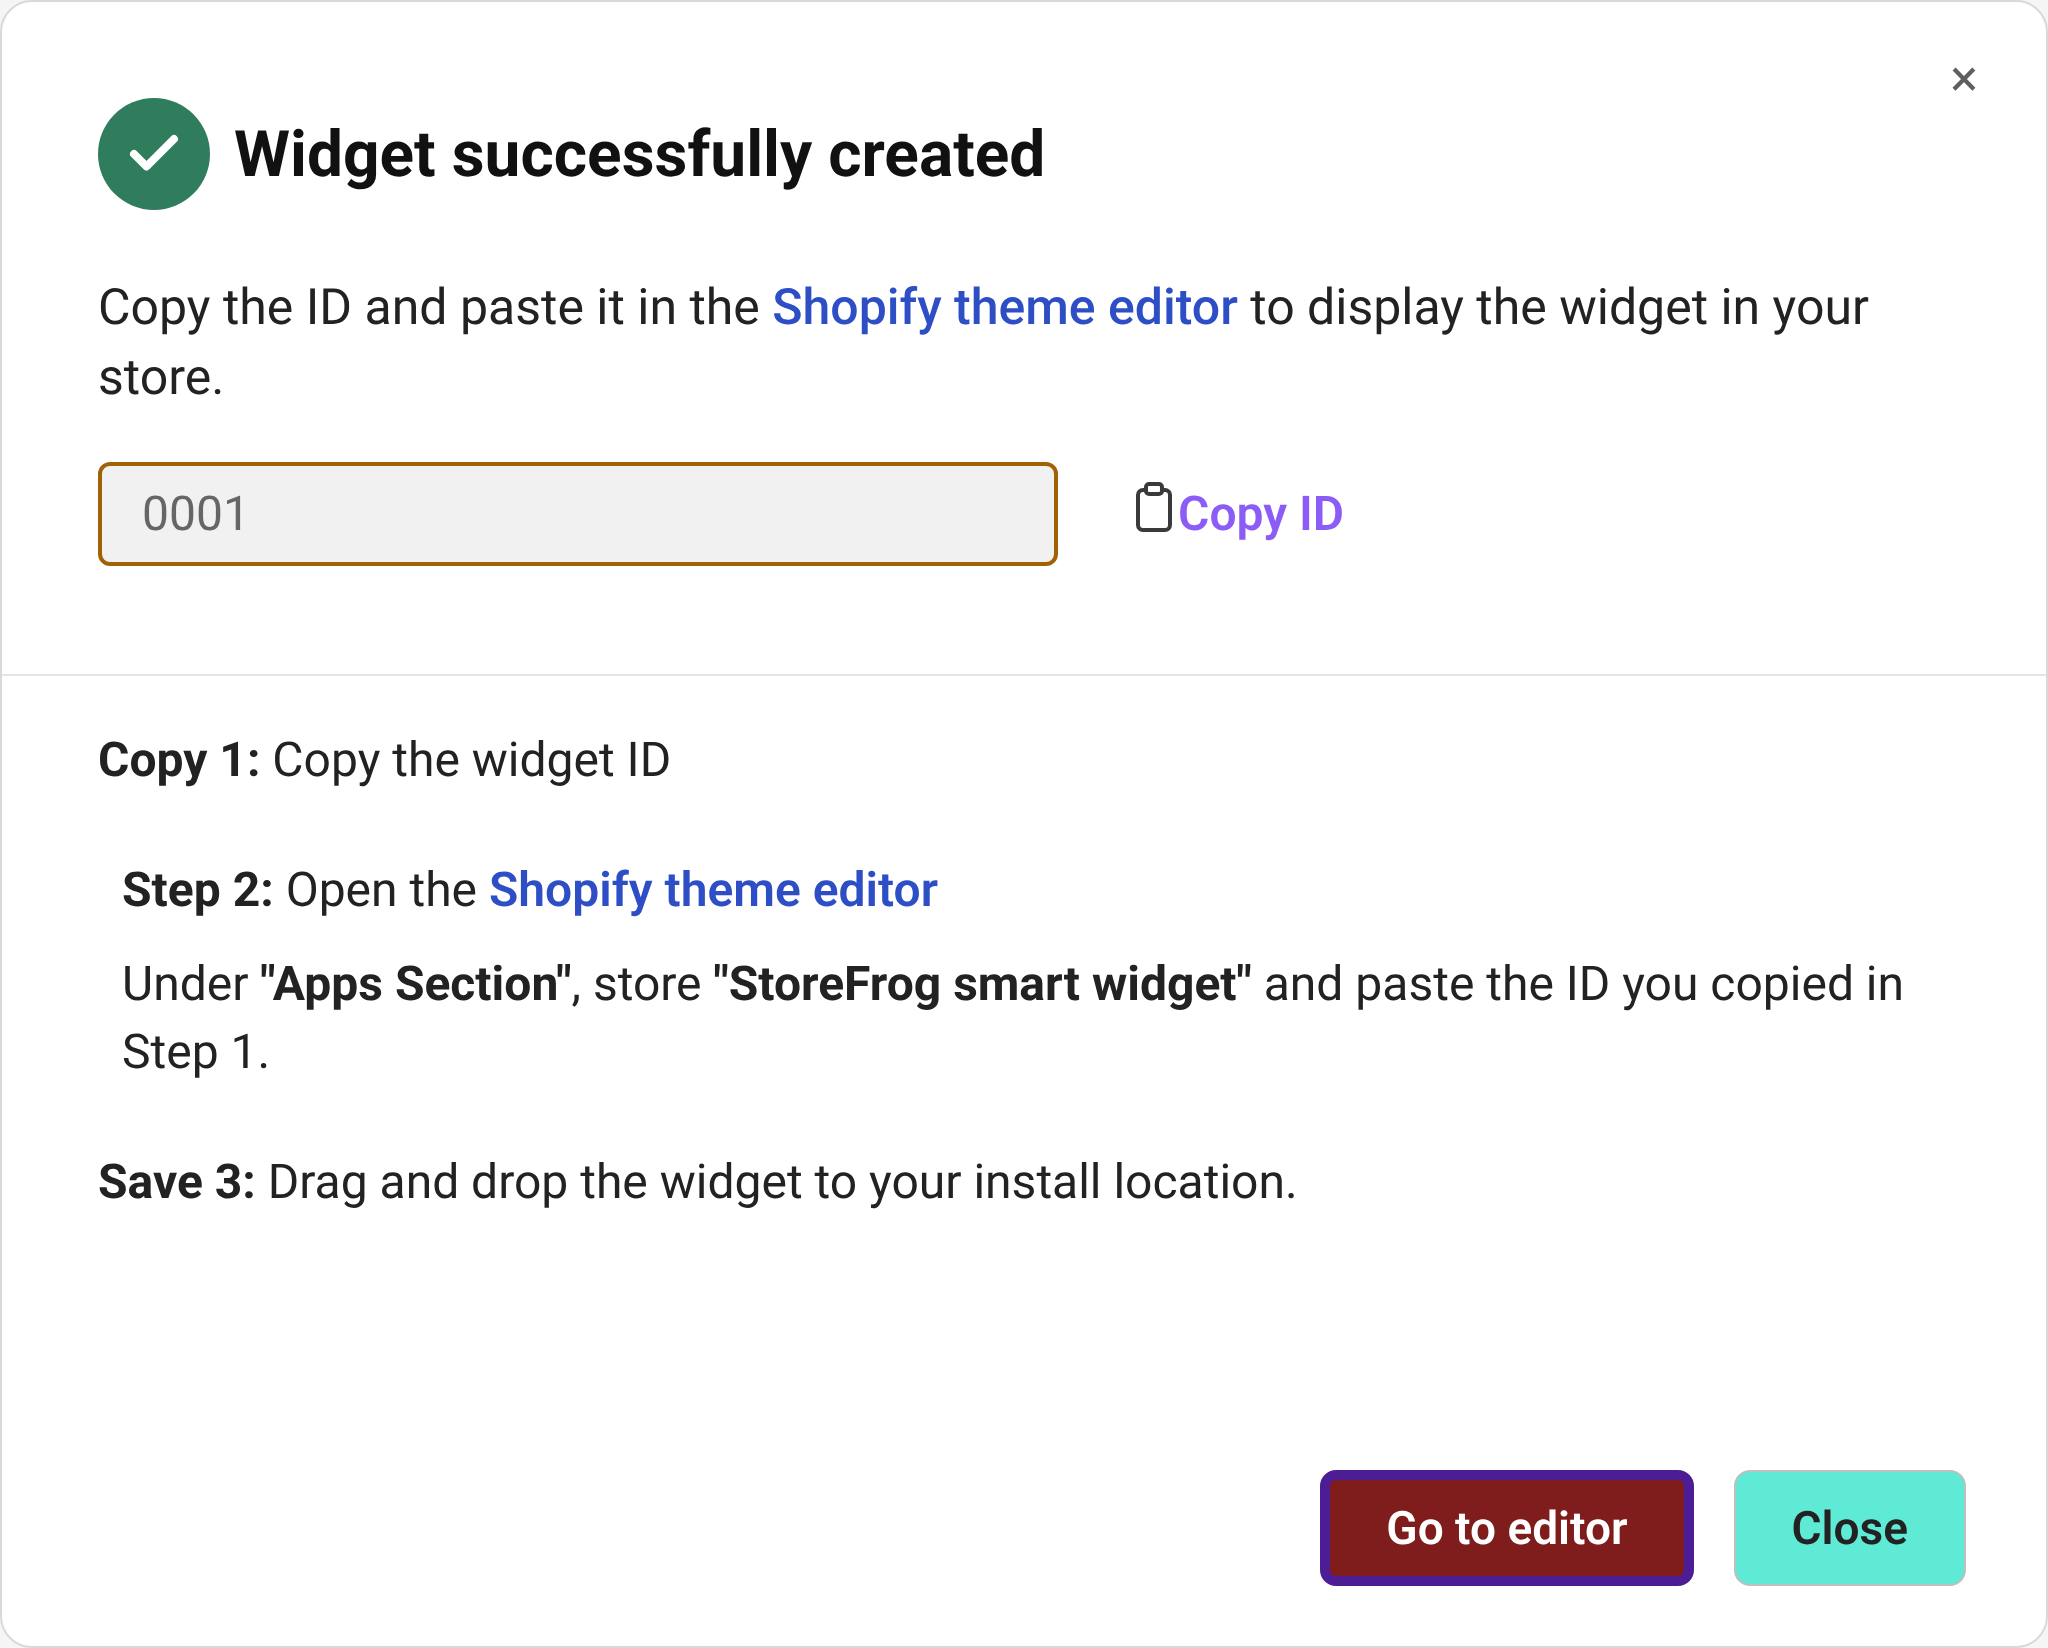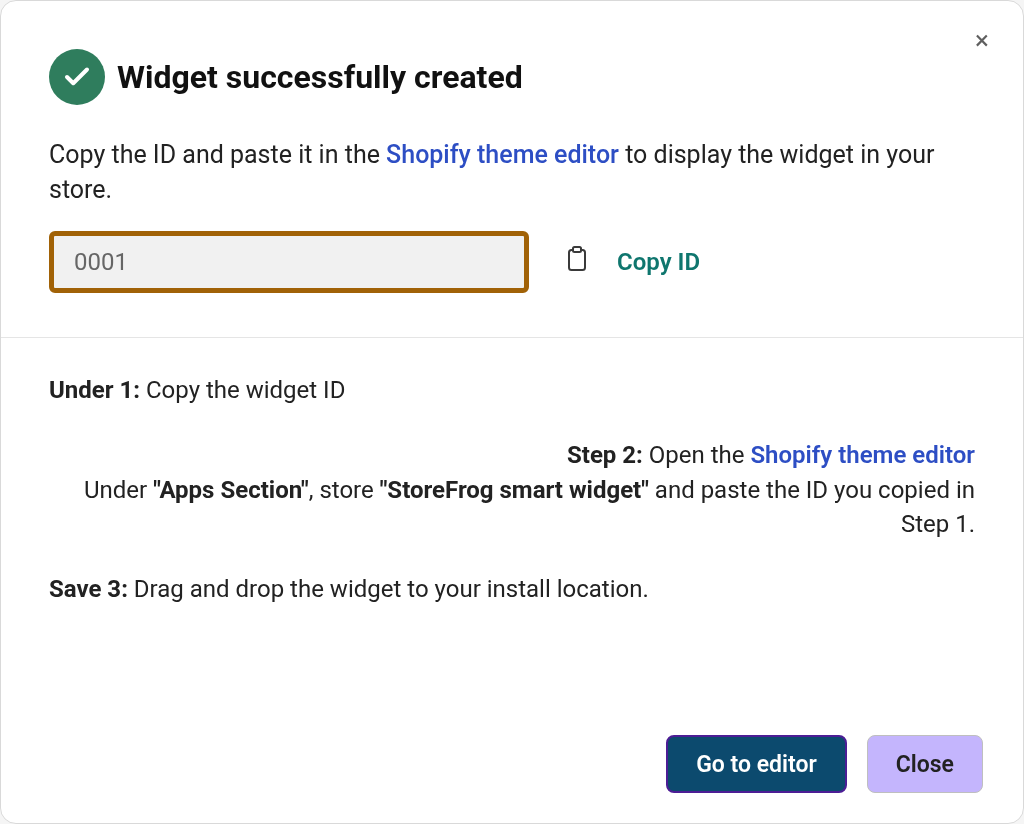--- a/index.html
+++ b/index.html
@@ -20,47 +20,47 @@
   .check-badge svg { width:30px; height:30px; }
   h1.title { font-size:32px; font-weight:700; color:#111; margin:0; }
   .subtitle {
     margin-top:32px; font-size:25px; line-height:1.4; color:#222;
   }
   .subtitle a { color:#2d4ec4; text-decoration:none; font-weight:500; }
   .id-row {
     margin-top:24px; display:flex; align-items:center; gap:36px;
   }
   .id-field {
-    flex:0 0 480px; height:62px; background:#f1f1f1; border:5px solid #a16207; border-radius:6px;
+    flex:0 0 480px; height:52px; background:#f1f1f1; border:2px solid #a16207; border-radius:6px;
     padding:0 20px; font-size:24px; color:#666; display:flex; align-items:center;
   }
   .copy-link {
-    display:flex; align-items:center; gap:28px; color:#0f766e; font-size:24px; font-weight:600; cursor:pointer;
+    display:flex; align-items:center; gap:0; color:#8b5cf6; font-size:24px; font-weight:600; cursor:pointer;
   }
   .copy-link svg { width:24px; height:28px; stroke:#444; }
   .divider {
     position:absolute; left:0; right:0; top:336px; height:0; border-top:1px solid #e5e5e5;
   }
   .instructions {
     margin-top:80px; font-size:24px; line-height:1.45; color:#222;
   }
   .instructions p { margin:0 0 30px 0; }
   .instructions .step-block { margin:0 0 30px 0; }
-  .instructions .tight { margin:0;text-align:right; }
+  .instructions .tight { margin:12px; }
   .instructions a { color:#2d4ec4; text-decoration:none; font-weight:600; }
   .bold { font-weight:700; }
   .footer {
     position:absolute; right:40px; bottom:30px; display:flex; gap:20px;
   }
   .btn {
     height:58px; border-radius:8px; padding:0 28px; font-size:23px; font-weight:600;
     display:flex; align-items:center; justify-content:center; cursor:pointer;
   }
-  .btn-primary { background:#0c4a6e; color:#fff; border:2px solid #4c1d95; }
-  .btn-secondary { background:#c4b5fd; color:#222; border:1px solid #bfbfbf; }
+  .btn-primary { background:#7f1d1d; color:#fff; border:5px solid #4c1d95; }
+  .btn-secondary { background:#5eead4; color:#222; border:1px solid #bfbfbf; }
 </style>
 </head>
 <body>
 
 <div class="dialog">
 
   <div class="close-x">×</div>
 
   <div class="header-row">
     <div class="check-badge">
@@ -88,21 +88,21 @@
       </span>
       <span>Copy ID</span>
     </div>
   </div>
 
   <div class="divider"></div>
 
   <div class="instructions">
 
     <p>
-      <span class="bold">Under 1:</span><span> Copy the widget ID</span>
+      <span class="bold">Copy 1:</span><span> Copy the widget ID</span>
     </p>
 
     <div class="step-block">
       <p class="tight">
         <span class="bold">Step 2:</span><span> Open the </span><a href="#">Shopify theme editor</a>
       </p>
       <p class="tight">
         <span>Under </span><span class="bold">"Apps Section"</span><span>, store </span><span class="bold">"StoreFrog smart widget"</span><span> and paste the ID you copied in Step 1.</span>
       </p>
     </div>

